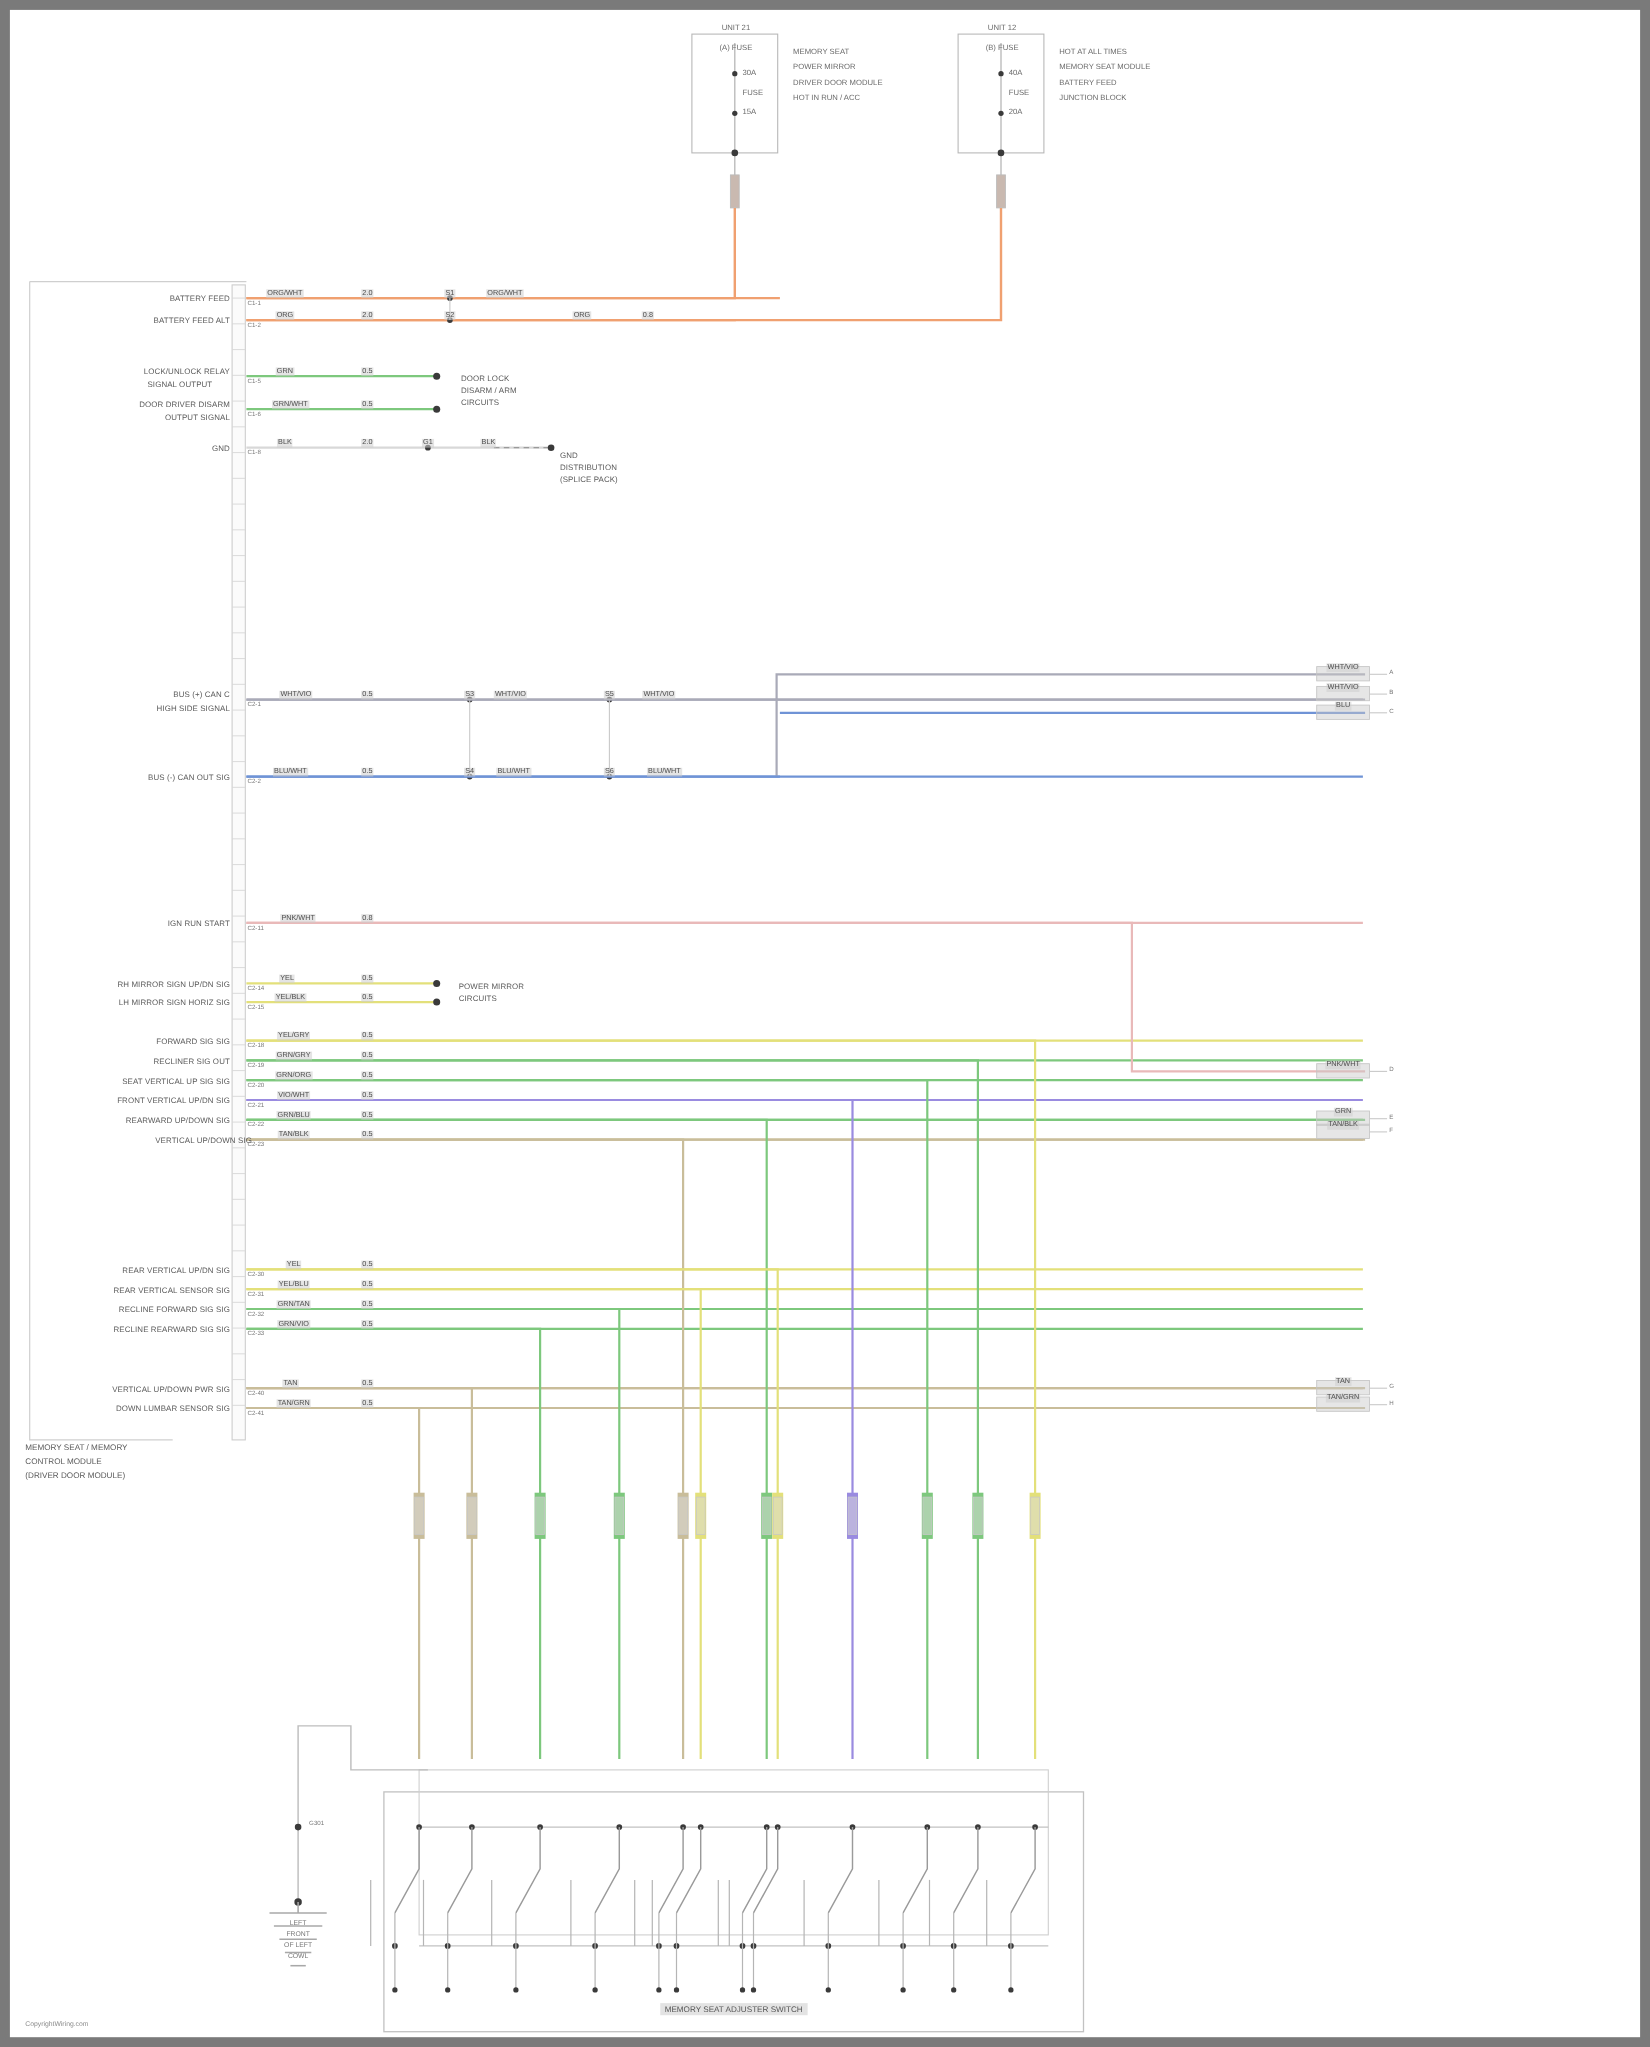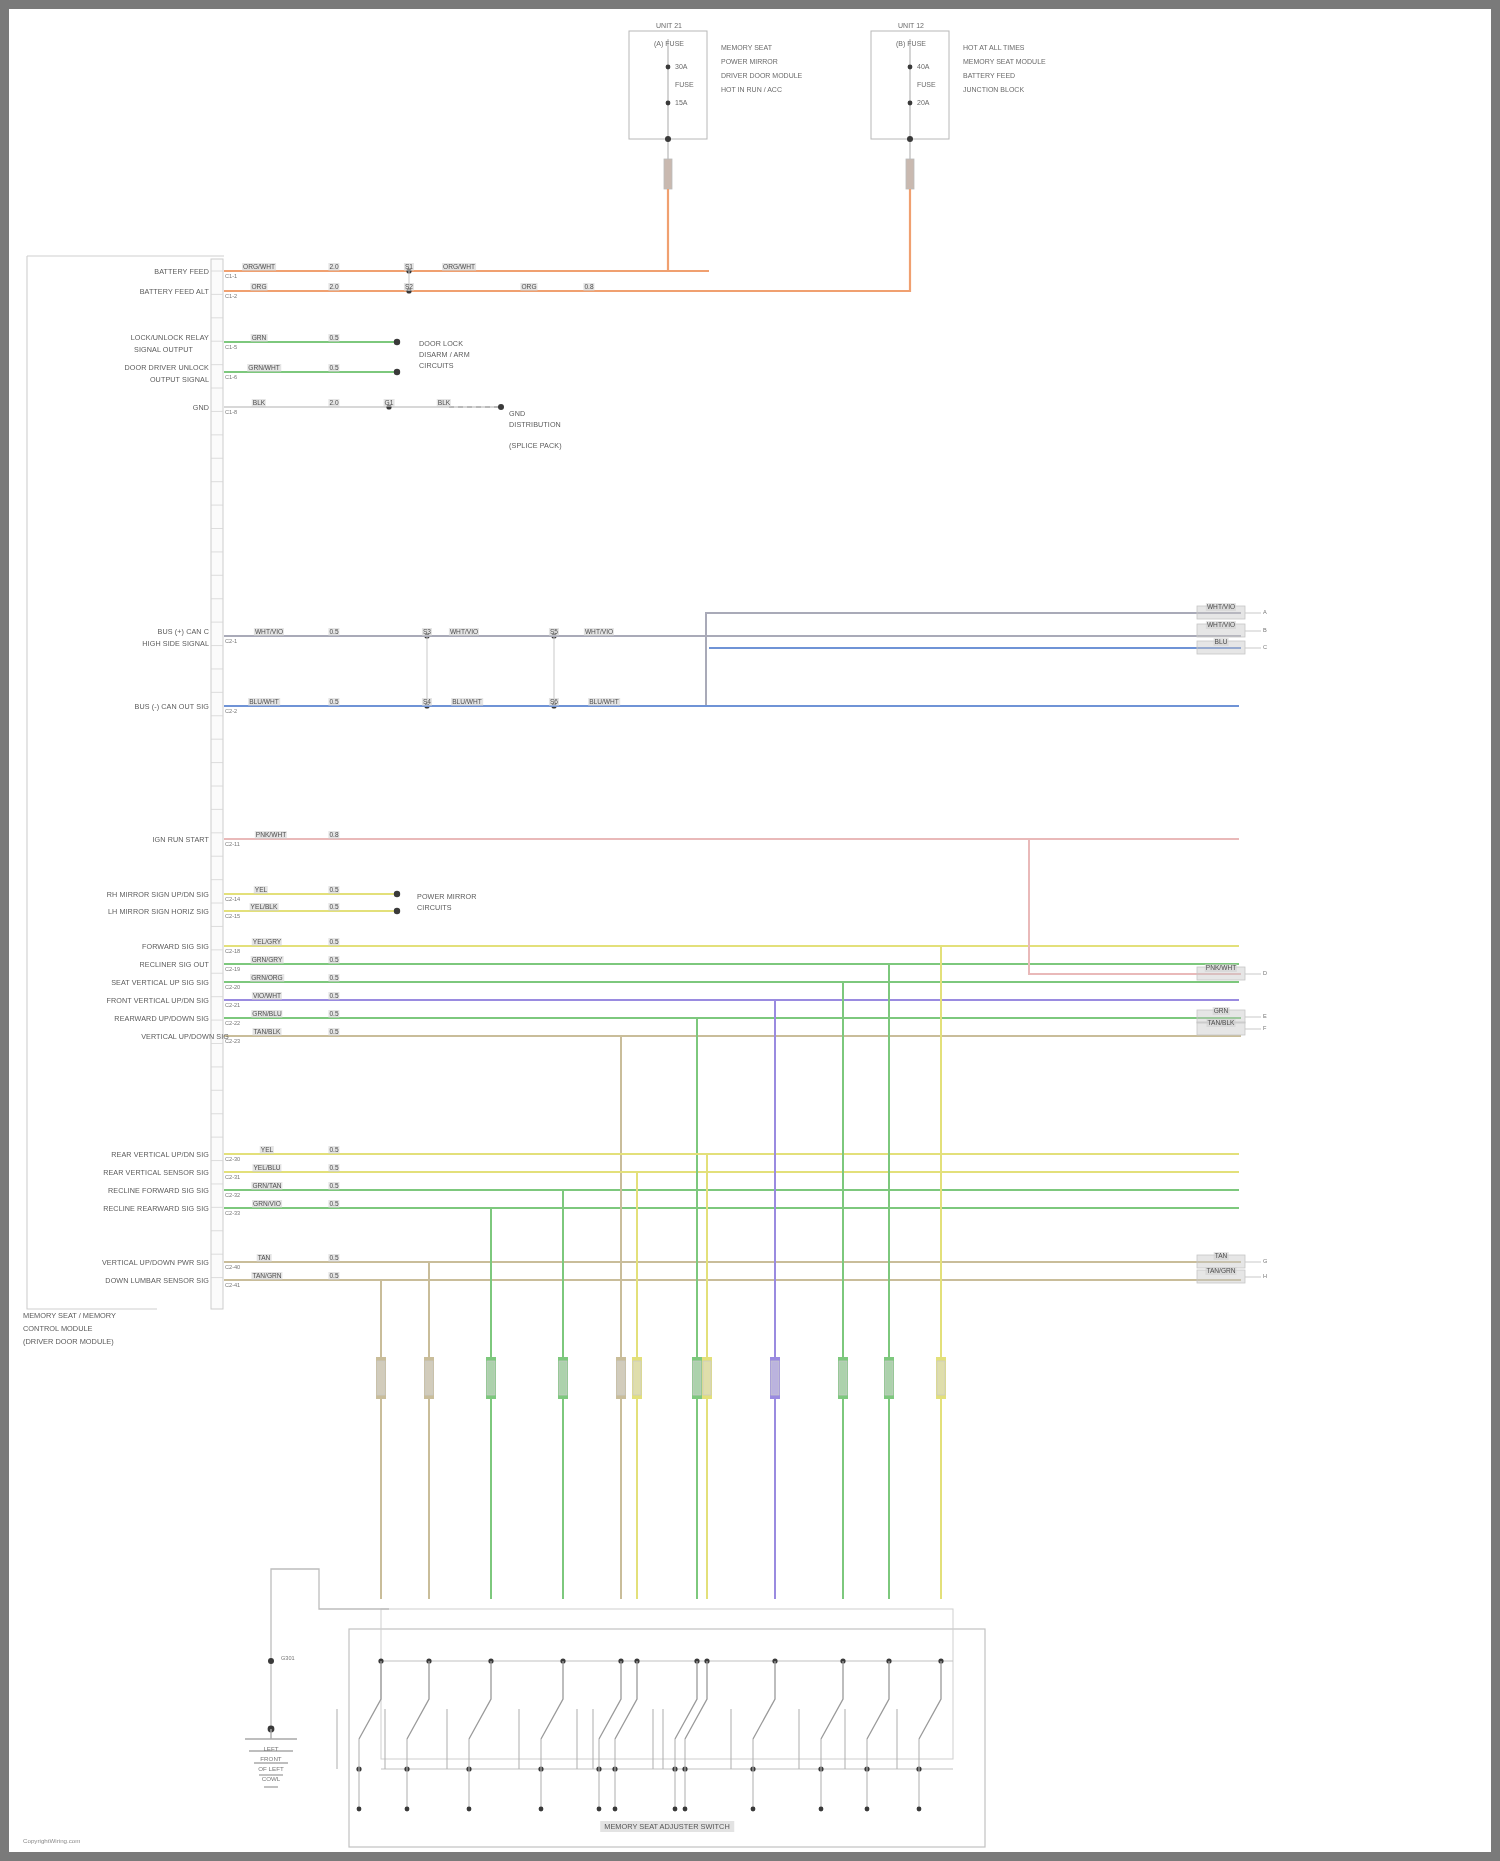--- a/index.html
+++ b/index.html
@@ -321,21 +321,21 @@
       <div class="wl c" style="left: 250px; top: 274px;">ORG</div>
       <div class="wl c" style="left: 325px; top: 274px;">2.0</div>
       <div class="wl c" style="left: 400px; top: 274px;">S2</div>
       <div class="wl c" style="left: 520px; top: 274px;">ORG</div>
       <div class="wl c" style="left: 580px; top: 274px;">0.8</div>
       <div class="lbl r" style="left: 200px; top: 324px;">LOCK/UNLOCK RELAY</div>
       <div class="lbl r" style="left: 184px; top: 336px;">SIGNAL OUTPUT</div>
       <div class="pin" style="left: 216px; top: 335px;">C1-5</div>
       <div class="wl c" style="left: 250px; top: 325px;">GRN</div>
       <div class="wl c" style="left: 325px; top: 325px;">0.5</div>
-      <div class="lbl r" style="left: 200px; top: 354px;">DOOR DRIVER UNLOCK</div>
+      <div class="lbl r" style="left: 200px; top: 354px;">DOOR DRIVER DISARM</div>
       <div class="lbl r" style="left: 200px; top: 366px;">OUTPUT SIGNAL</div>
       <div class="pin" style="left: 216px; top: 365px;">C1-6</div>
       <div class="wl c" style="left: 255px; top: 355px;">GRN/WHT</div>
       <div class="wl c" style="left: 325px; top: 355px;">0.5</div>
       <div class="lbl r" style="left: 200px; top: 394px;">GND</div>
       <div class="pin" style="left: 216px; top: 400px;">C1-8</div>
       <div class="wl c" style="left: 250px; top: 390px;">BLK</div>
       <div class="wl c" style="left: 325px; top: 390px;">2.0</div>
       <div class="wl c" style="left: 380px; top: 390px;">G1</div>
       <div class="wl c" style="left: 435px; top: 390px;">BLK</div>
@@ -414,21 +414,21 @@
       <div class="wl c" style="left: 325px; top: 1245px;">0.5</div>
       <div class="lbl r" style="left: 200px; top: 1267px;">DOWN LUMBAR SENSOR SIG</div>
       <div class="pin" style="left: 216px; top: 1273px;">C2-41</div>
       <div class="wl c" style="left: 258px; top: 1263px;">TAN/GRN</div>
       <div class="wl c" style="left: 325px; top: 1263px;">0.5</div>
       <div class="lbl" style="left: 410px; top: 330px;">DOOR LOCK</div>
       <div class="lbl" style="left: 410px; top: 341px;">DISARM / ARM</div>
       <div class="lbl" style="left: 410px; top: 352px;">CIRCUITS</div>
       <div class="lbl" style="left: 500px; top: 400px;">GND</div>
       <div class="lbl" style="left: 500px; top: 411px;">DISTRIBUTION</div>
-      <div class="lbl" style="left: 500px; top: 432px;">(SPLICE PACK)</div>
+      <div class="lbl" style="left: 500px; top: 422px;">(SPLICE PACK)</div>
       <div class="lbl" style="left: 408px; top: 883px;">POWER MIRROR</div>
       <div class="lbl" style="left: 408px; top: 894px;">CIRCUITS</div>
       <div class="wl c" style="left: 1212px; top: 594px;">WHT/VIO</div>
       <div class="pin" style="left: 1254px; top: 600px;">A</div>
       <div class="wl c" style="left: 1212px; top: 612px;">WHT/VIO</div>
       <div class="pin" style="left: 1254px; top: 618px;">B</div>
       <div class="wl c" style="left: 1212px; top: 629px;">BLU</div>
       <div class="pin" style="left: 1254px; top: 635px;">C</div>
       <div class="wl c" style="left: 1212px; top: 955px;">PNK/WHT</div>
       <div class="pin" style="left: 1254px; top: 961px;">D</div>

